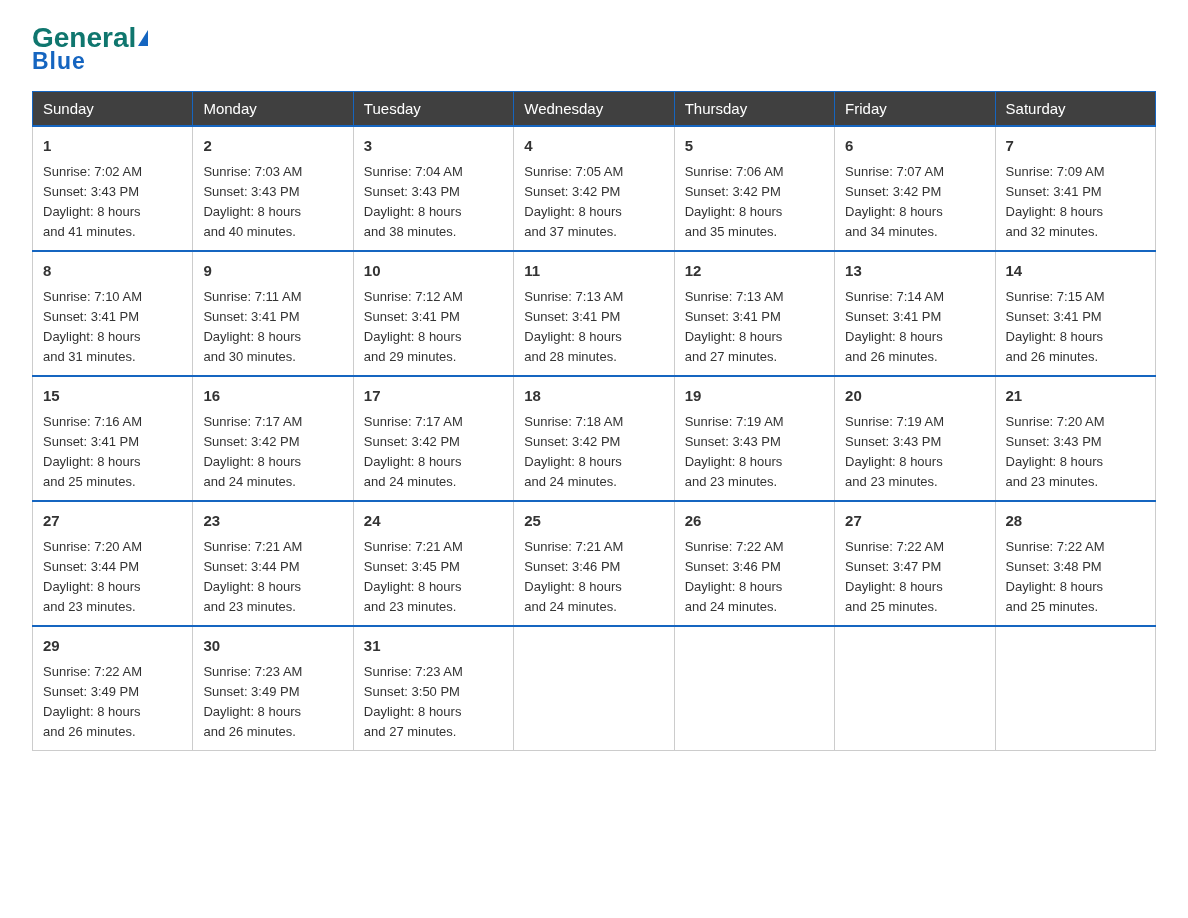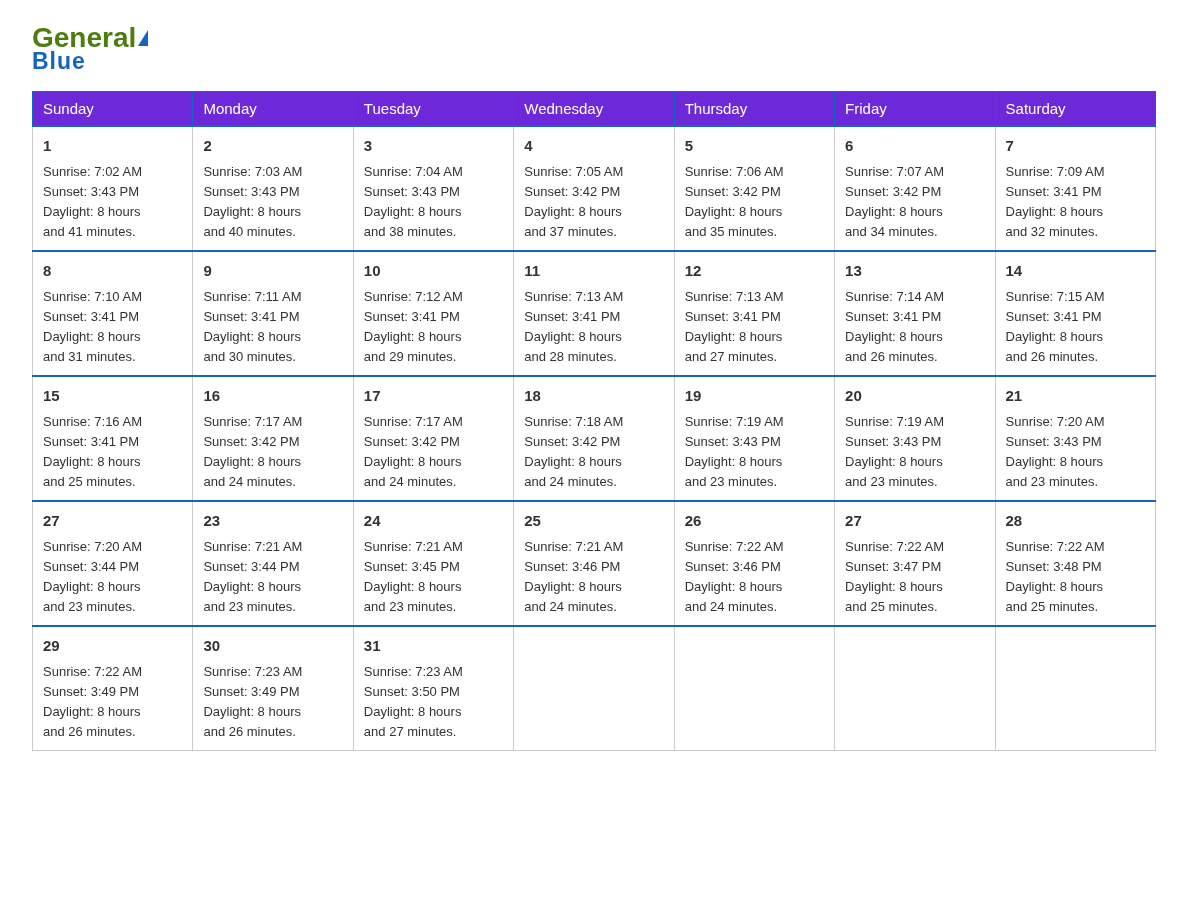--- a/index.html
+++ b/index.html
@@ -17,21 +17,21 @@
       margin-bottom: 16px;
     }
     .logo {
       display: flex;
       flex-direction: column;
       align-items: flex-start;
     }
     .logo-text {
       font-size: 28px;
       font-weight: bold;
-      color: #4d7c0f;
+      color: #0f766e;
       line-height: 1;
     }
     .logo-triangle {
       display: inline-block;
       width: 0;
       height: 0;
       border-left: 10px solid transparent;
       border-bottom: 16px solid #1565c0;
       margin-left: 2px;
       vertical-align: middle;
@@ -56,21 +56,21 @@
       font-size: 20px;
       color: #444;
       margin-top: 4px;
     }
     table {
       width: 100%;
       border-collapse: collapse;
       table-layout: fixed;
     }
     thead tr {
-      background-color: #6d28d9;
+      background-color: #404040;
     }
     thead th {
       color: #fff;
       font-size: 15px;
       font-weight: normal;
       padding: 8px 10px;
       text-align: left;
       border: 1px solid #1565c0;
     }
     tbody td {

